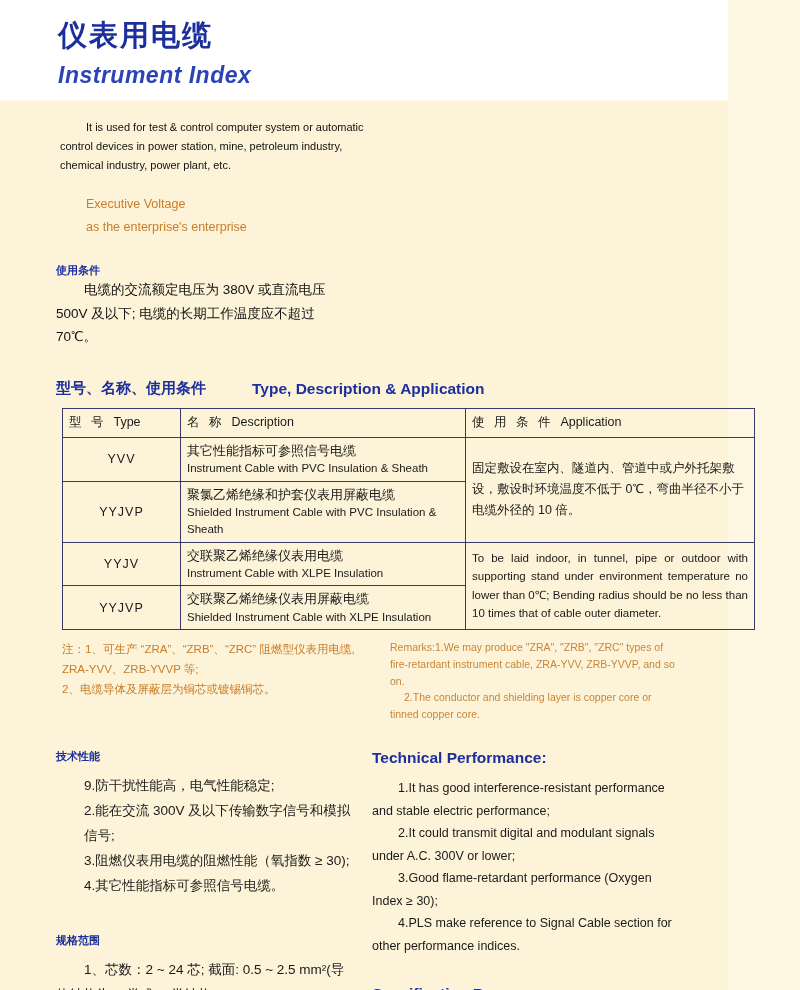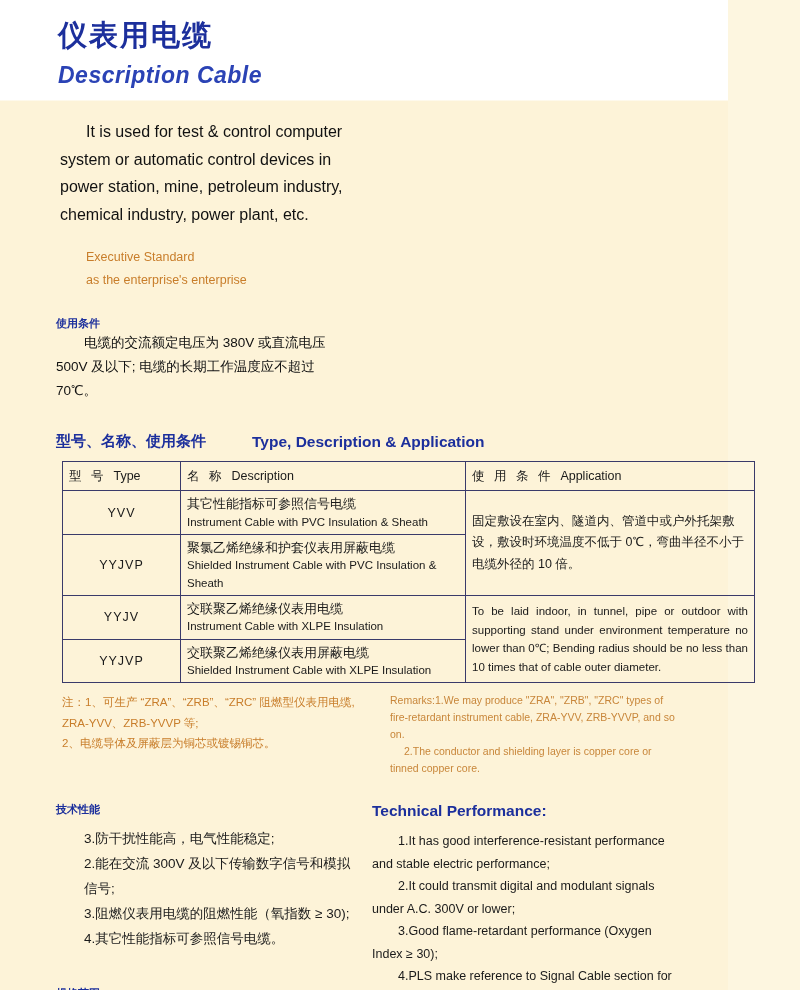--- a/index.html
+++ b/index.html
@@ -65,21 +65,21 @@
   .intro {
     margin-top: 18px;
   }
   p.cn {
     font-size: 13.5px;
     line-height: 1.75;
     margin: 0;
     color: #111;
   }
   p.en {
-    font-size: 16px;
+    font-size: 11px;
     line-height: 1.72;
     margin: 0;
     color: #111;
   }
   .indent {
     text-indent: 28px;
   }
   .indent-en {
     text-indent: 26px;
   }
@@ -228,30 +228,30 @@
     margin-top: 10px;
   }
 </style>
 </head>
 <body>
 
 <div class="page">
 
   <div class="header">
     <h1 class="title-cn">仪表用电缆</h1>
-    <div class="title-en">Description Cable</div>
+    <div class="title-en">Instrument Index</div>
   </div>
 
   <div class="body-area">
 
     <div class="two-col intro">
       <div class="col-r">
         <p class="en indent-en">It is used for test &amp; control computer system or automatic control devices in power station, mine, petroleum industry, chemical industry, power plant, etc.</p>
         <div class="std-block-en">
-          <div>Executive Standard</div>
+          <div>Executive Voltage</div>
           <div>as the enterprise's enterprise</div>
         </div>
       </div>
     </div>
 
     <div class="two-col">
       <div class="col-l">
         <h2 class="sec-cn">使用条件</h2>
         <p class="cn indent sec-body-cn">电缆的交流额定电压为 380V 或直流电压 500V 及以下; 电缆的长期工作温度应不超过 70℃。</p>
       </div>
@@ -328,21 +328,21 @@
         <div><span>Remarks:</span><span>1.We may produce "ZRA", "ZRB", "ZRC" types of fire-retardant instrument cable, ZRA-YVV, ZRB-YVVP, and so on.</span></div>
         <div class="n-indent">2.The conductor and shielding layer is copper core or tinned copper core.</div>
       </div>
     </div>
 
     <div class="two-col lower">
 
       <div class="col-l">
         <h2 class="sec-cn" style="margin-top:0">技术性能</h2>
         <ol class="plain">
-          <li>3.防干扰性能高，电气性能稳定;</li>
+          <li>9.防干扰性能高，电气性能稳定;</li>
           <li>2.能在交流 300V 及以下传输数字信号和模拟信号;</li>
           <li>3.阻燃仪表用电缆的阻燃性能（氧指数 ≥ 30);</li>
           <li>4.其它性能指标可参照信号电缆。</li>
         </ol>
 
         <h2 class="sec-cn" style="margin-top:34px">规格范围</h2>
         <p class="para-cn indent">1、芯数：2 ~ 24 芯; 截面: 0.5 ~ 2.5 mm²(导体结构为 B 类或 R 类结构)</p>
 
       </div>
 

